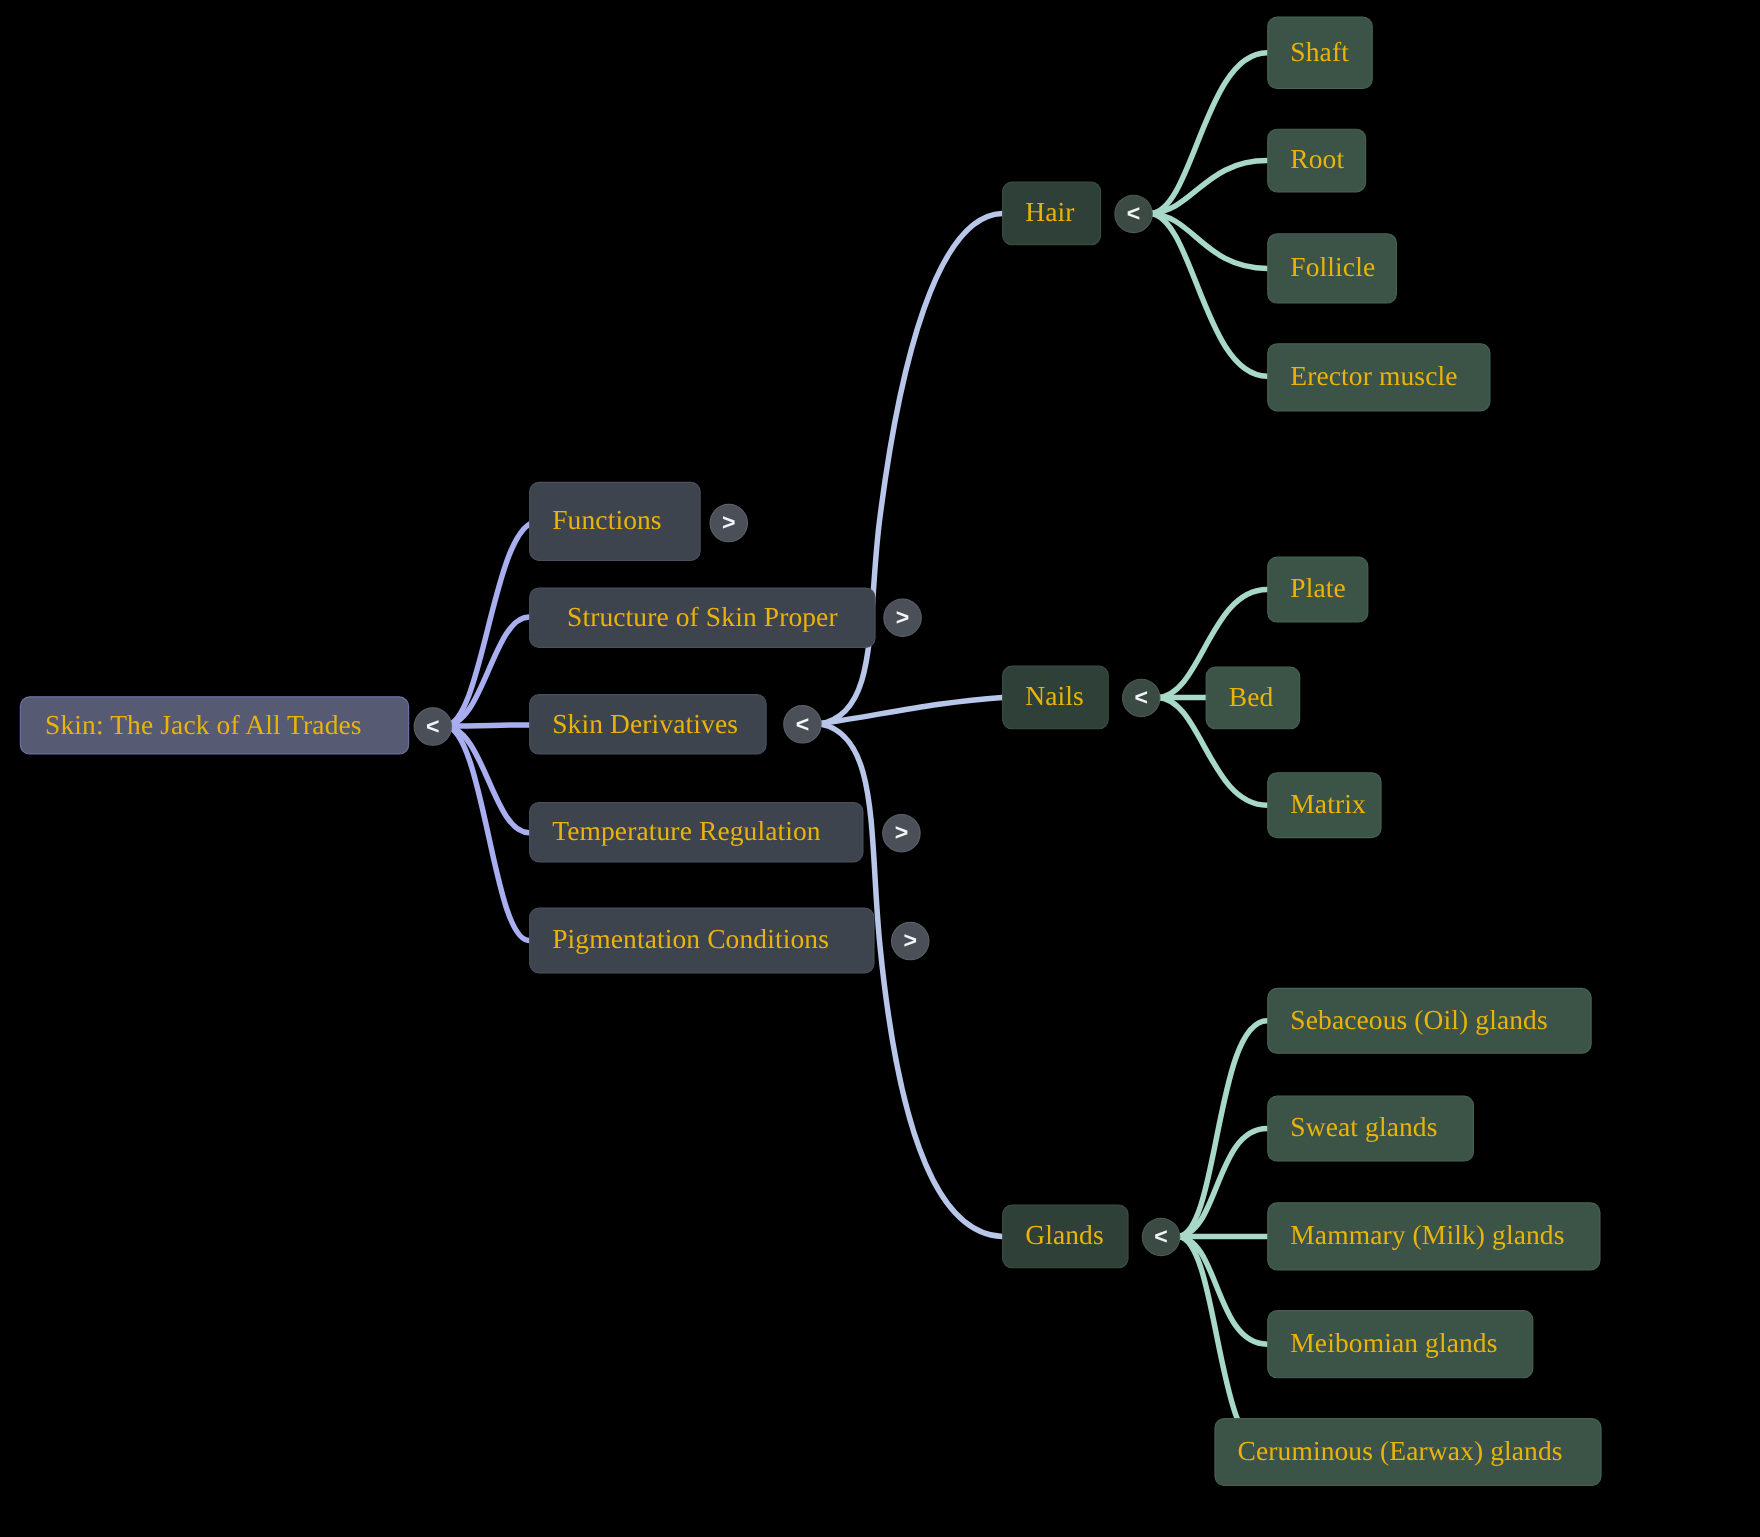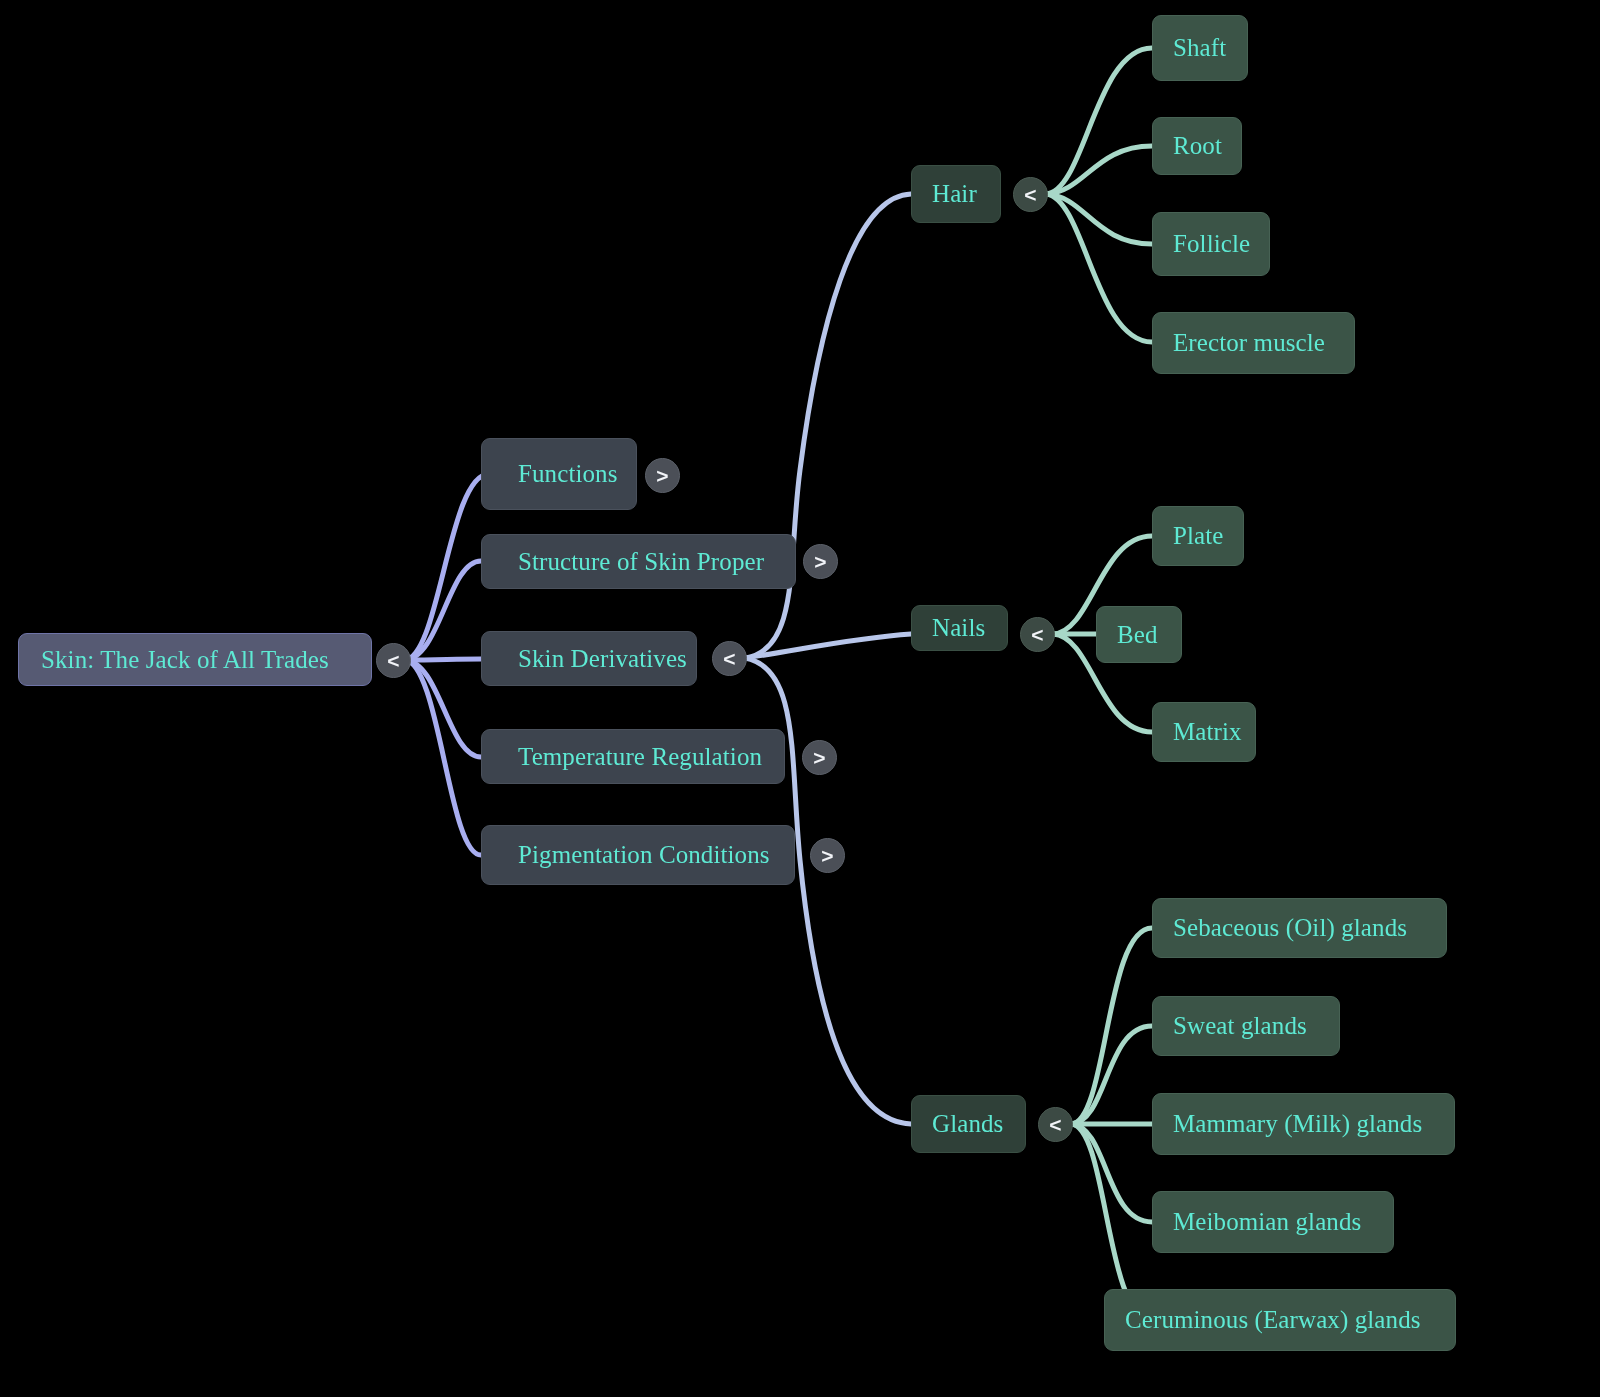--- a/index.html
+++ b/index.html
@@ -8,36 +8,36 @@
     font-family:"Liberation Serif","DejaVu Serif",serif;
     width:1600px;height:1397px;position:relative;overflow:hidden;
   }
   #canvas{position:absolute;left:0;top:0;width:1600px;height:1397px;}
   #edges{position:absolute;left:0;top:0;width:1600px;height:1397px;pointer-events:none;}
   .node{
     position:absolute;
     display:flex;align-items:center;
     box-sizing:border-box;
     border-radius:9px;
-    color:#5eead4;
+    color:#eab308;
     white-space:nowrap;
     letter-spacing:.1px;
   }
   .node .label{display:block;width:100%;}
   .node-root{
     background:#565a73;
     border:1px solid #6f74a8;
     font-size:25px;
     padding:0 22px;
   }
   .node-l1{
     background:#3d444e;
     border:1px solid #4a515c;
     font-size:25px;
-    padding:0 36px;
+    padding:0 20px;
   }
   .node-l2{
     background:#2f4038;
     border:1px solid #3a4f44;
     font-size:25px;
     padding:0 20px;
   }
   .node-l3{
     background:#3b5447;
     border:1px solid #476254;
@@ -143,21 +143,21 @@
     <span>&gt;</span>
   </div>
 
   <div class="node node-l2" style="left:911px;top:165px;width:90px;height:58px;">
     <span class="label">Hair</span>
   </div>
   <div class="toggle dark" style="left:1013px;top:177px;">
     <span>&lt;</span>
   </div>
 
-  <div class="node node-l2" style="left:911px;top:605px;width:97px;height:46px;">
+  <div class="node node-l2" style="left:911px;top:605px;width:97px;height:58px;">
     <span class="label">Nails</span>
   </div>
   <div class="toggle dark" style="left:1020px;top:617px;">
     <span>&lt;</span>
   </div>
 
   <div class="node node-l2" style="left:911px;top:1095px;width:115px;height:58px;">
     <span class="label">Glands</span>
   </div>
   <div class="toggle dark" style="left:1038px;top:1107px;">

